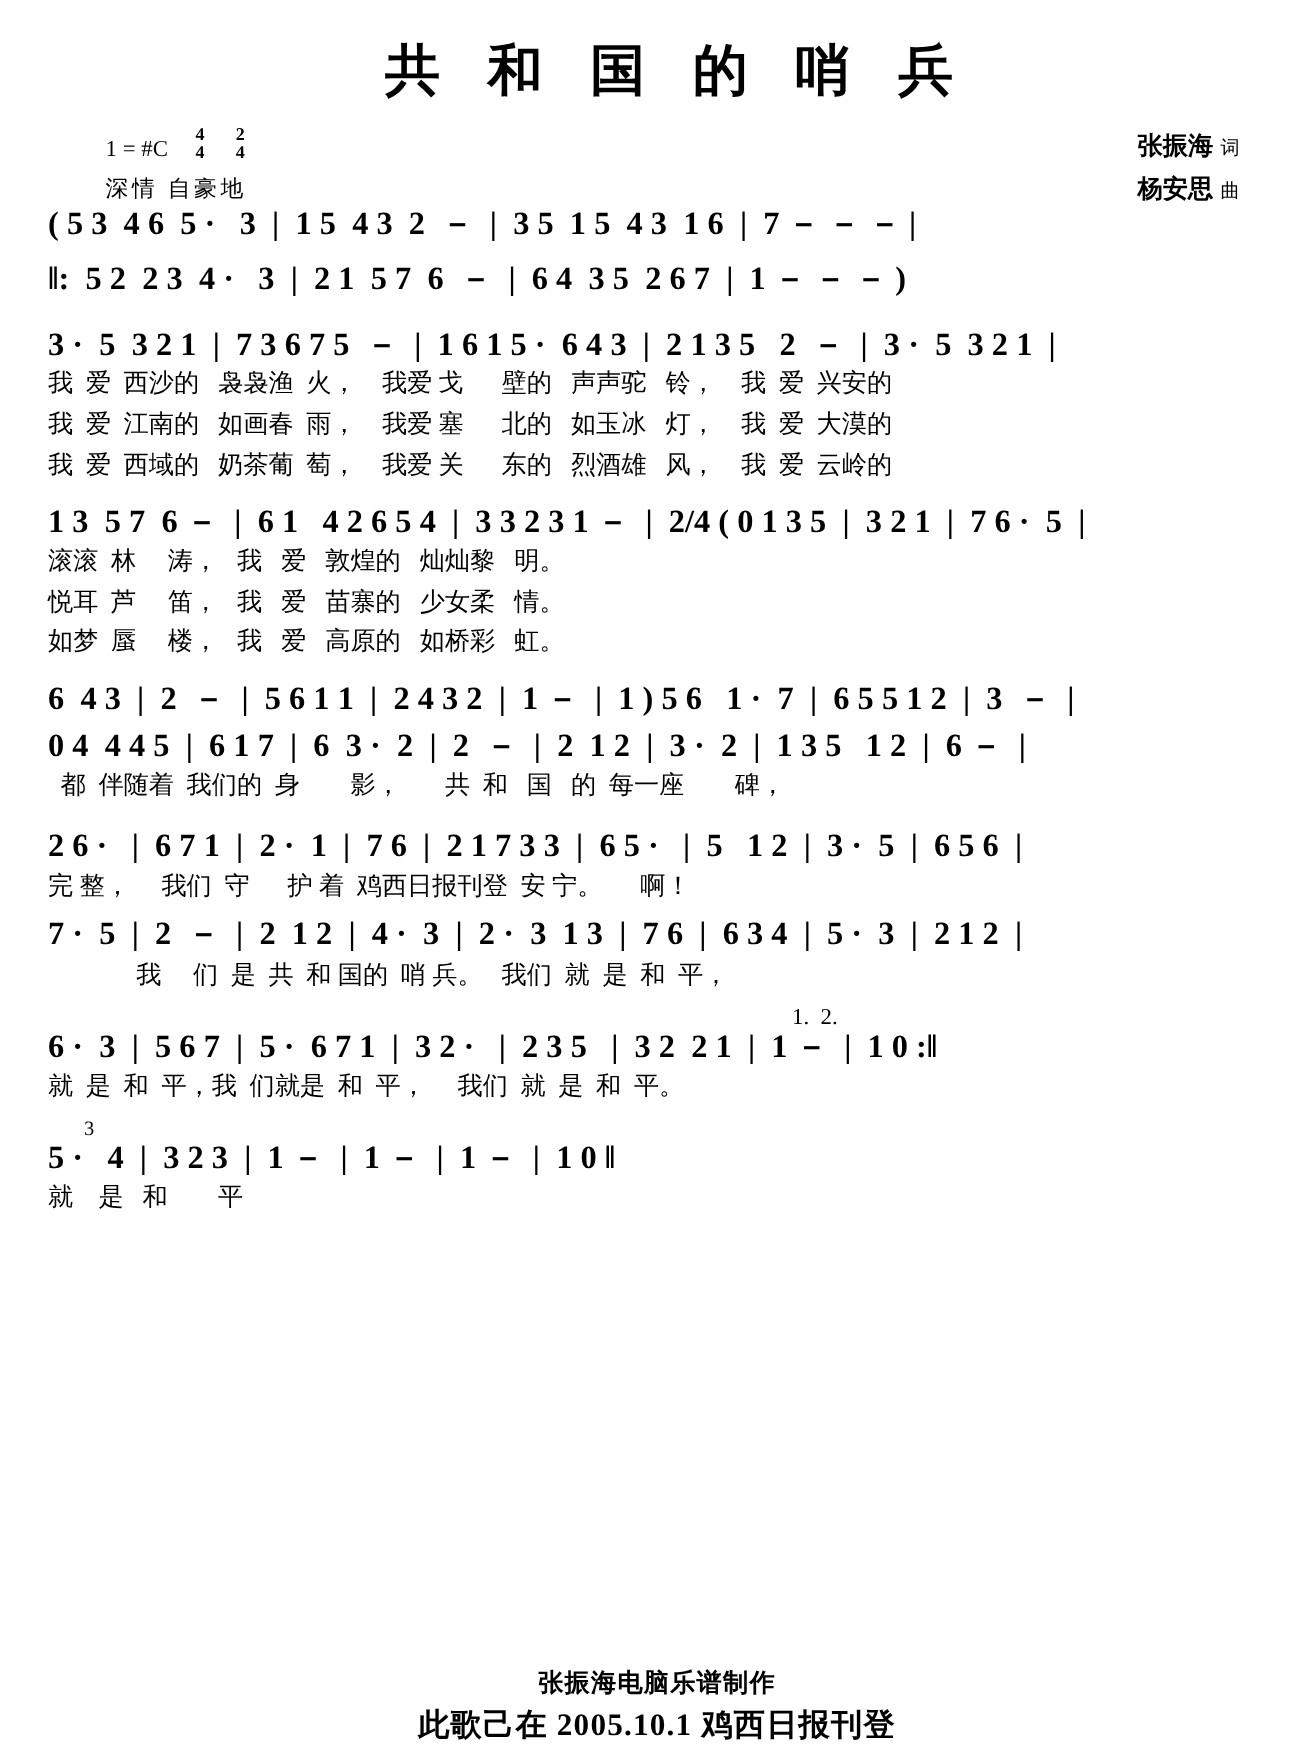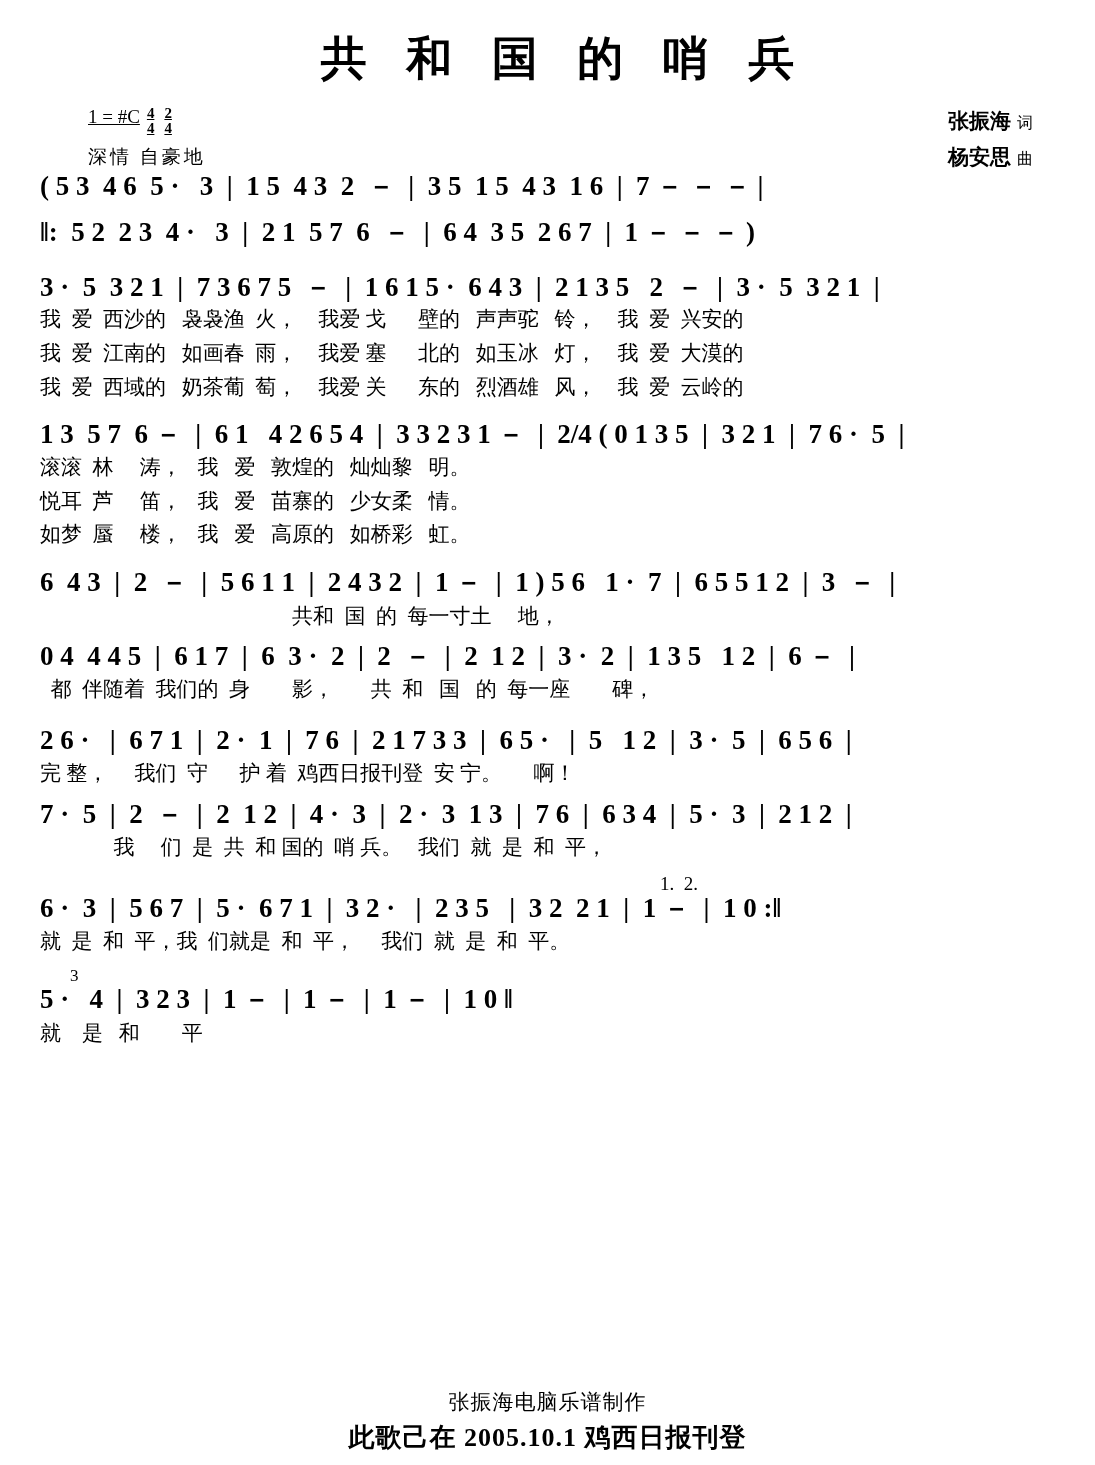--- a/index.html
+++ b/index.html
@@ -29,21 +29,21 @@
   .header{
     position:relative;
     height:72px;
     margin-top:10px;
   }
   .key-block{
     position:absolute;left:88px;top:6px;
     font-size:19px;
     font-family:"Liberation Serif", serif;
   }
-  .key-line{display:flex;align-items:flex-start;gap:4px;white-space:nowrap;text-decoration:underline;}
+  .key-line{display:flex;align-items:flex-end;gap:20px;white-space:nowrap;}
   .frac{display:inline-block;text-align:center;font-size:15px;line-height:1.0;vertical-align:middle;margin:0 3px;font-weight:bold;}
   .frac .num{display:block;}
   .frac .den{display:block;}
   .mood{margin-top:8px;font-size:19px;letter-spacing:3px;}
   .credits{
     position:absolute;right:62px;top:4px;
     text-align:left;
     font-size:20px;
     line-height:1.7;
   }
@@ -78,21 +78,21 @@
   .row-gap-m{height:18px;}
   .row-gap-l{height:26px;}
 
   
   .footer{
     position:absolute;
     left:0;right:0;bottom:10px;
     text-align:center;
     font-family:"Liberation Serif", serif;
   }
-  .footer .f1{font-size:21px;font-weight:normal;letter-spacing:1px;}
+  .footer .f1{font-size:21px;font-weight:bold;letter-spacing:1px;}
   .footer .f2{font-size:26px;font-weight:bold;letter-spacing:1px;margin-top:4px;}
 </style>
 </head>
 <body>
 
 <div class="sheet">
 
   <h1 class="title">共 和 国 的 哨 兵</h1>
 
   <div class="header">
@@ -141,21 +141,20 @@
   <div class="sys">
     <div class="notes">1 3  5 7  6 －  |  6 1   4 2 6 5 4  |  3 3 2 3 1 －  |  2/4 ( 0 1 3 5  |  3 2 1  |  7 6 ·  5  |</div>
     <div class="lyr tight">滚滚  林     涛，   我   爱   敦煌的   灿灿黎   明。</div>
     <div class="lyr tight">悦耳  芦     笛，   我   爱   苗寨的   少女柔   情。</div>
     <div class="lyr tight">如梦  蜃     楼，   我   爱   高原的   如桥彩   虹。</div>
   </div>
   <div class="row-gap-m"></div>
 
   <div class="sys">
     <div class="notes">6  4 3  |  2  －  |  5 6 1 1  |  2 4 3 2  |  1 －  |  1 ) 5 6   1 ·  7  |  6 5 5 1 2  |  3  －  |</div>
-    <div class="lyr">                                                共和  国  的  每一寸土     地，</div>
   </div>
   <div class="row-gap-s"></div>
 
   <div class="sys">
     <div class="notes">0 4  4 4 5  |  6 1 7  |  6  3 ·  2  |  2  －  |  2  1 2  |  3 ·  2  |  1 3 5   1 2  |  6 －  |</div>
     <div class="lyr">  都  伴随着  我们的  身        影，       共  和   国   的  每一座        碑，</div>
   </div>
   <div class="row-gap-s"></div>
 
   <div class="row-gap-s"></div>

